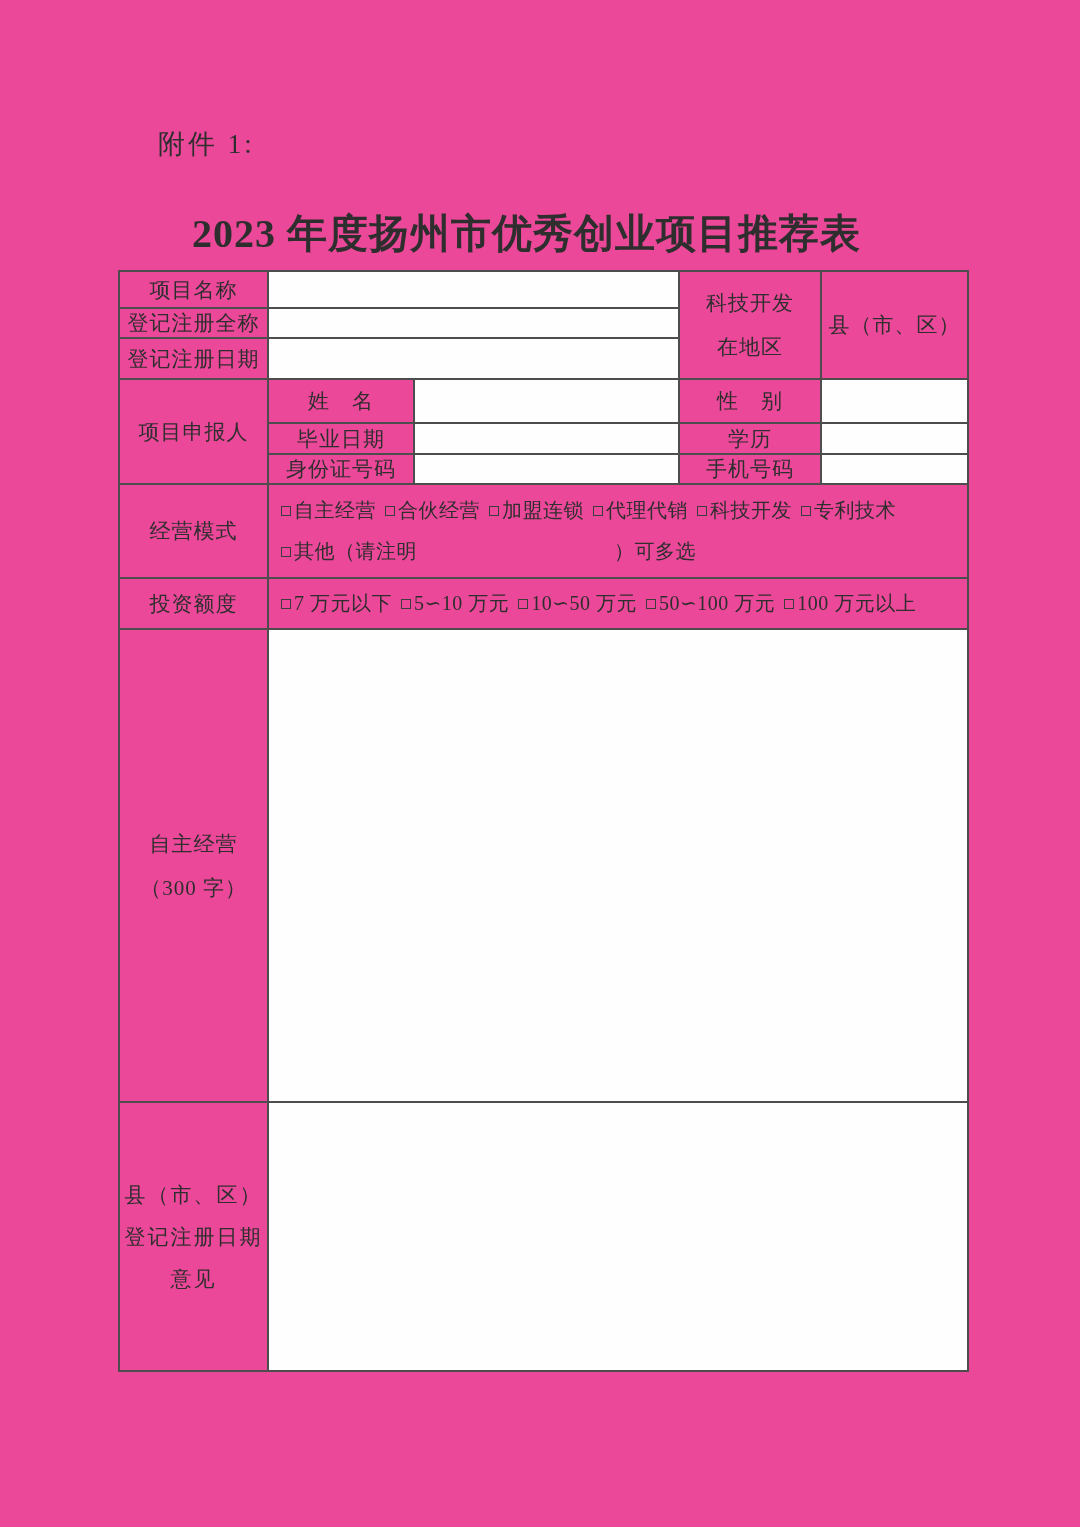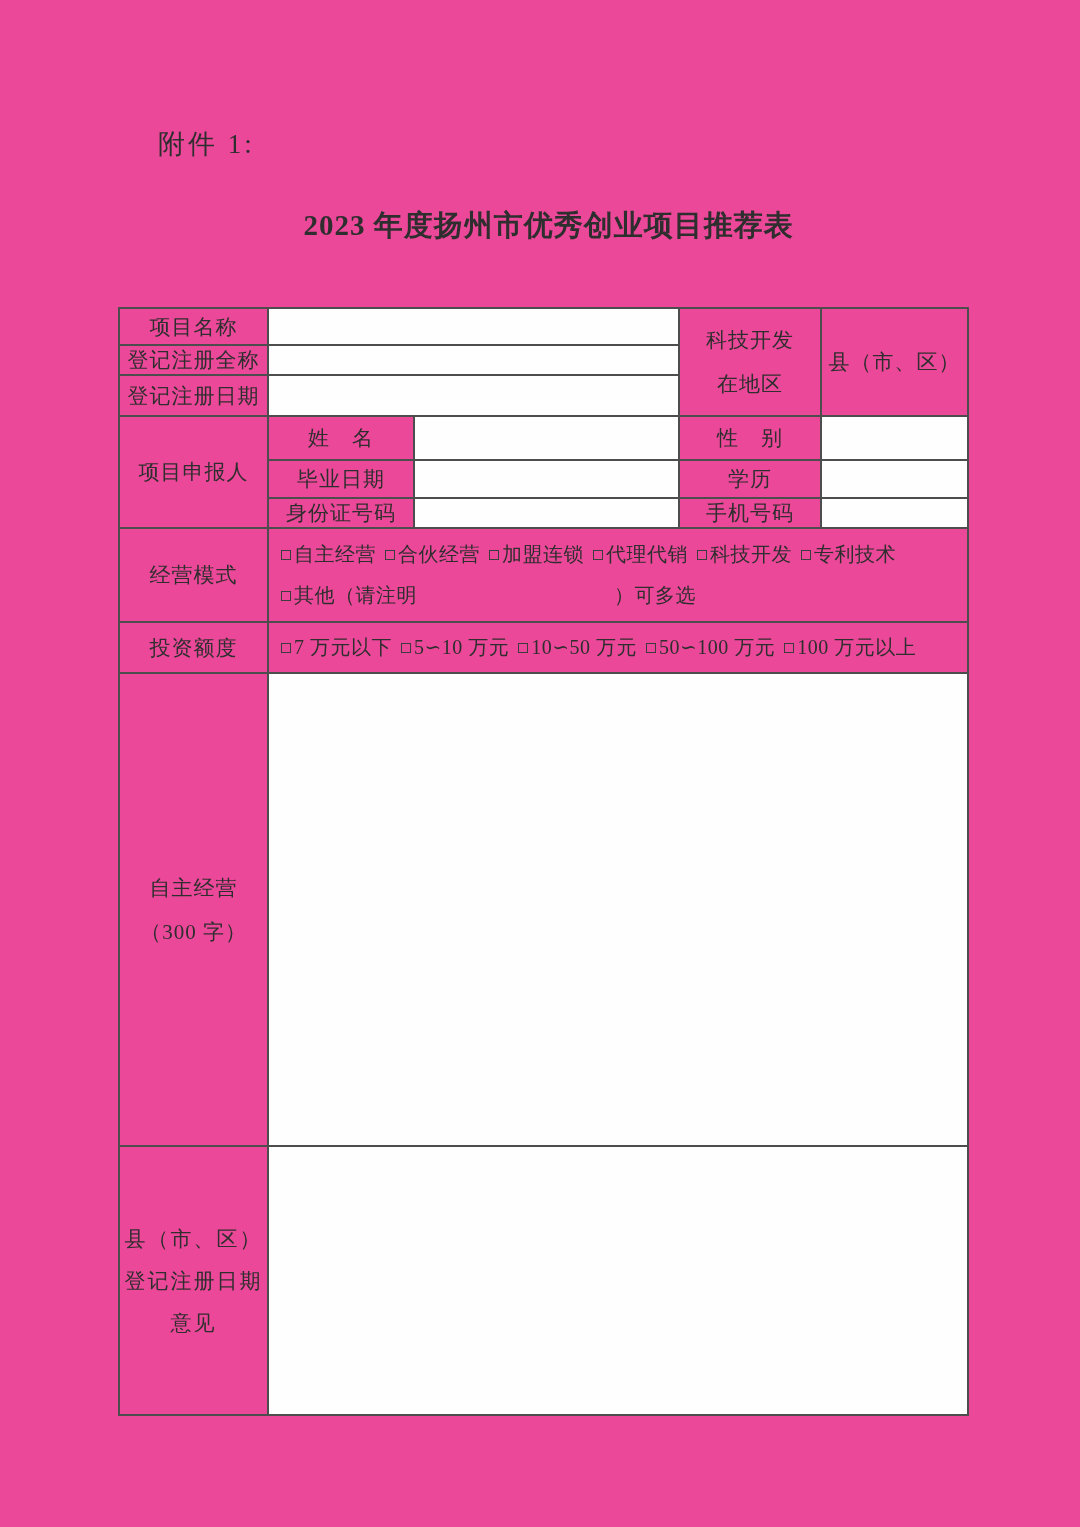--- a/index.html
+++ b/index.html
@@ -15,37 +15,36 @@
   }
   .attachment {
     position: absolute;
     left: 158px;
     top: 126px;
     font-size: 27px;
     letter-spacing: 3px;
   }
   .doc-title {
     position: absolute;
-    left: 124px;
+    left: 102px;
     top: 206px;
     width: 849px;
     text-align: center;
-    font-size: 29px;
+    font-size: 40px;
     font-weight: bold;
     letter-spacing: 1px;
     white-space: nowrap;
   }
   table.form {
     position: absolute;
     left: 118px;
     top: 270px;
     width: 849px;
     border-collapse: collapse;
     table-layout: fixed;
-    margin-top: 37px;
   }
   td {
     border: 2px solid #4d4d4d;
     padding: 0;
     font-size: 21px;
     text-align: center;
     vertical-align: middle;
     overflow: hidden;
   }
   td.lbl { letter-spacing: 1px; }
@@ -113,21 +112,21 @@
     </tr>
 
     <tr style="height:44px">
       <td class="lbl" rowspan="3">项目申报人</td>
       <td class="lbl">姓　名</td>
       <td class="val"></td>
       <td class="lbl">性　别</td>
       <td class="val"></td>
     </tr>
 
-    <tr style="height:38px">
+    <tr style="height:31px">
       <td class="lbl">毕业日期</td>
       <td class="val"></td>
       <td class="lbl">学历</td>
       <td class="val"></td>
     </tr>
 
     <tr style="height:28px">
       <td class="lbl">身份证号码</td>
       <td class="val"></td>
       <td class="lbl">手机号码</td>

